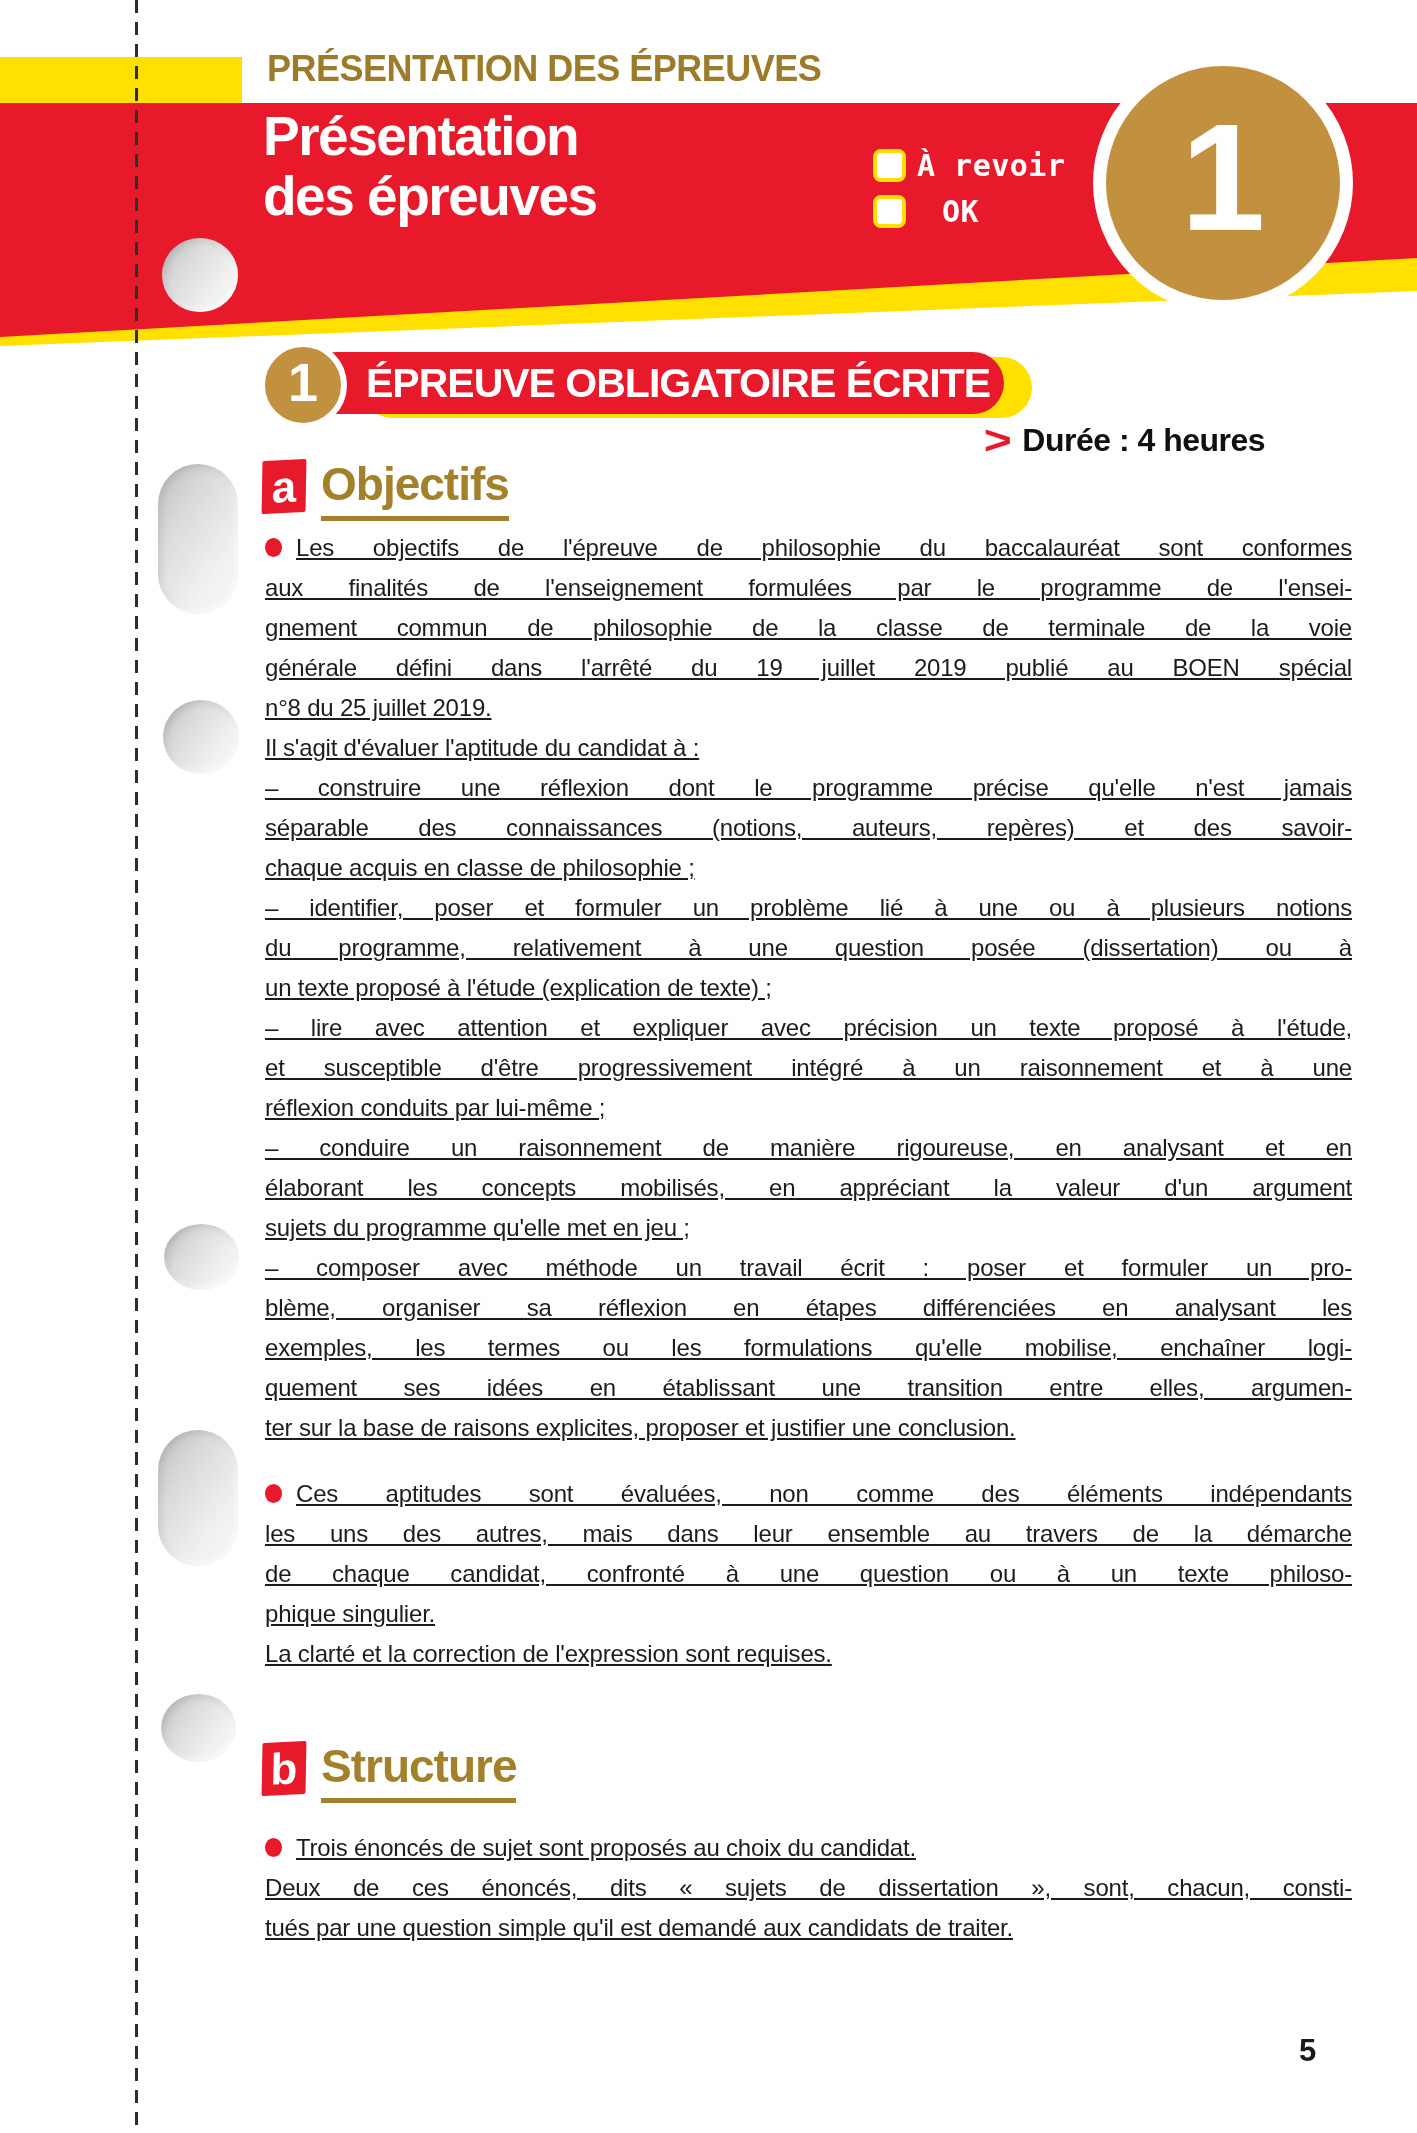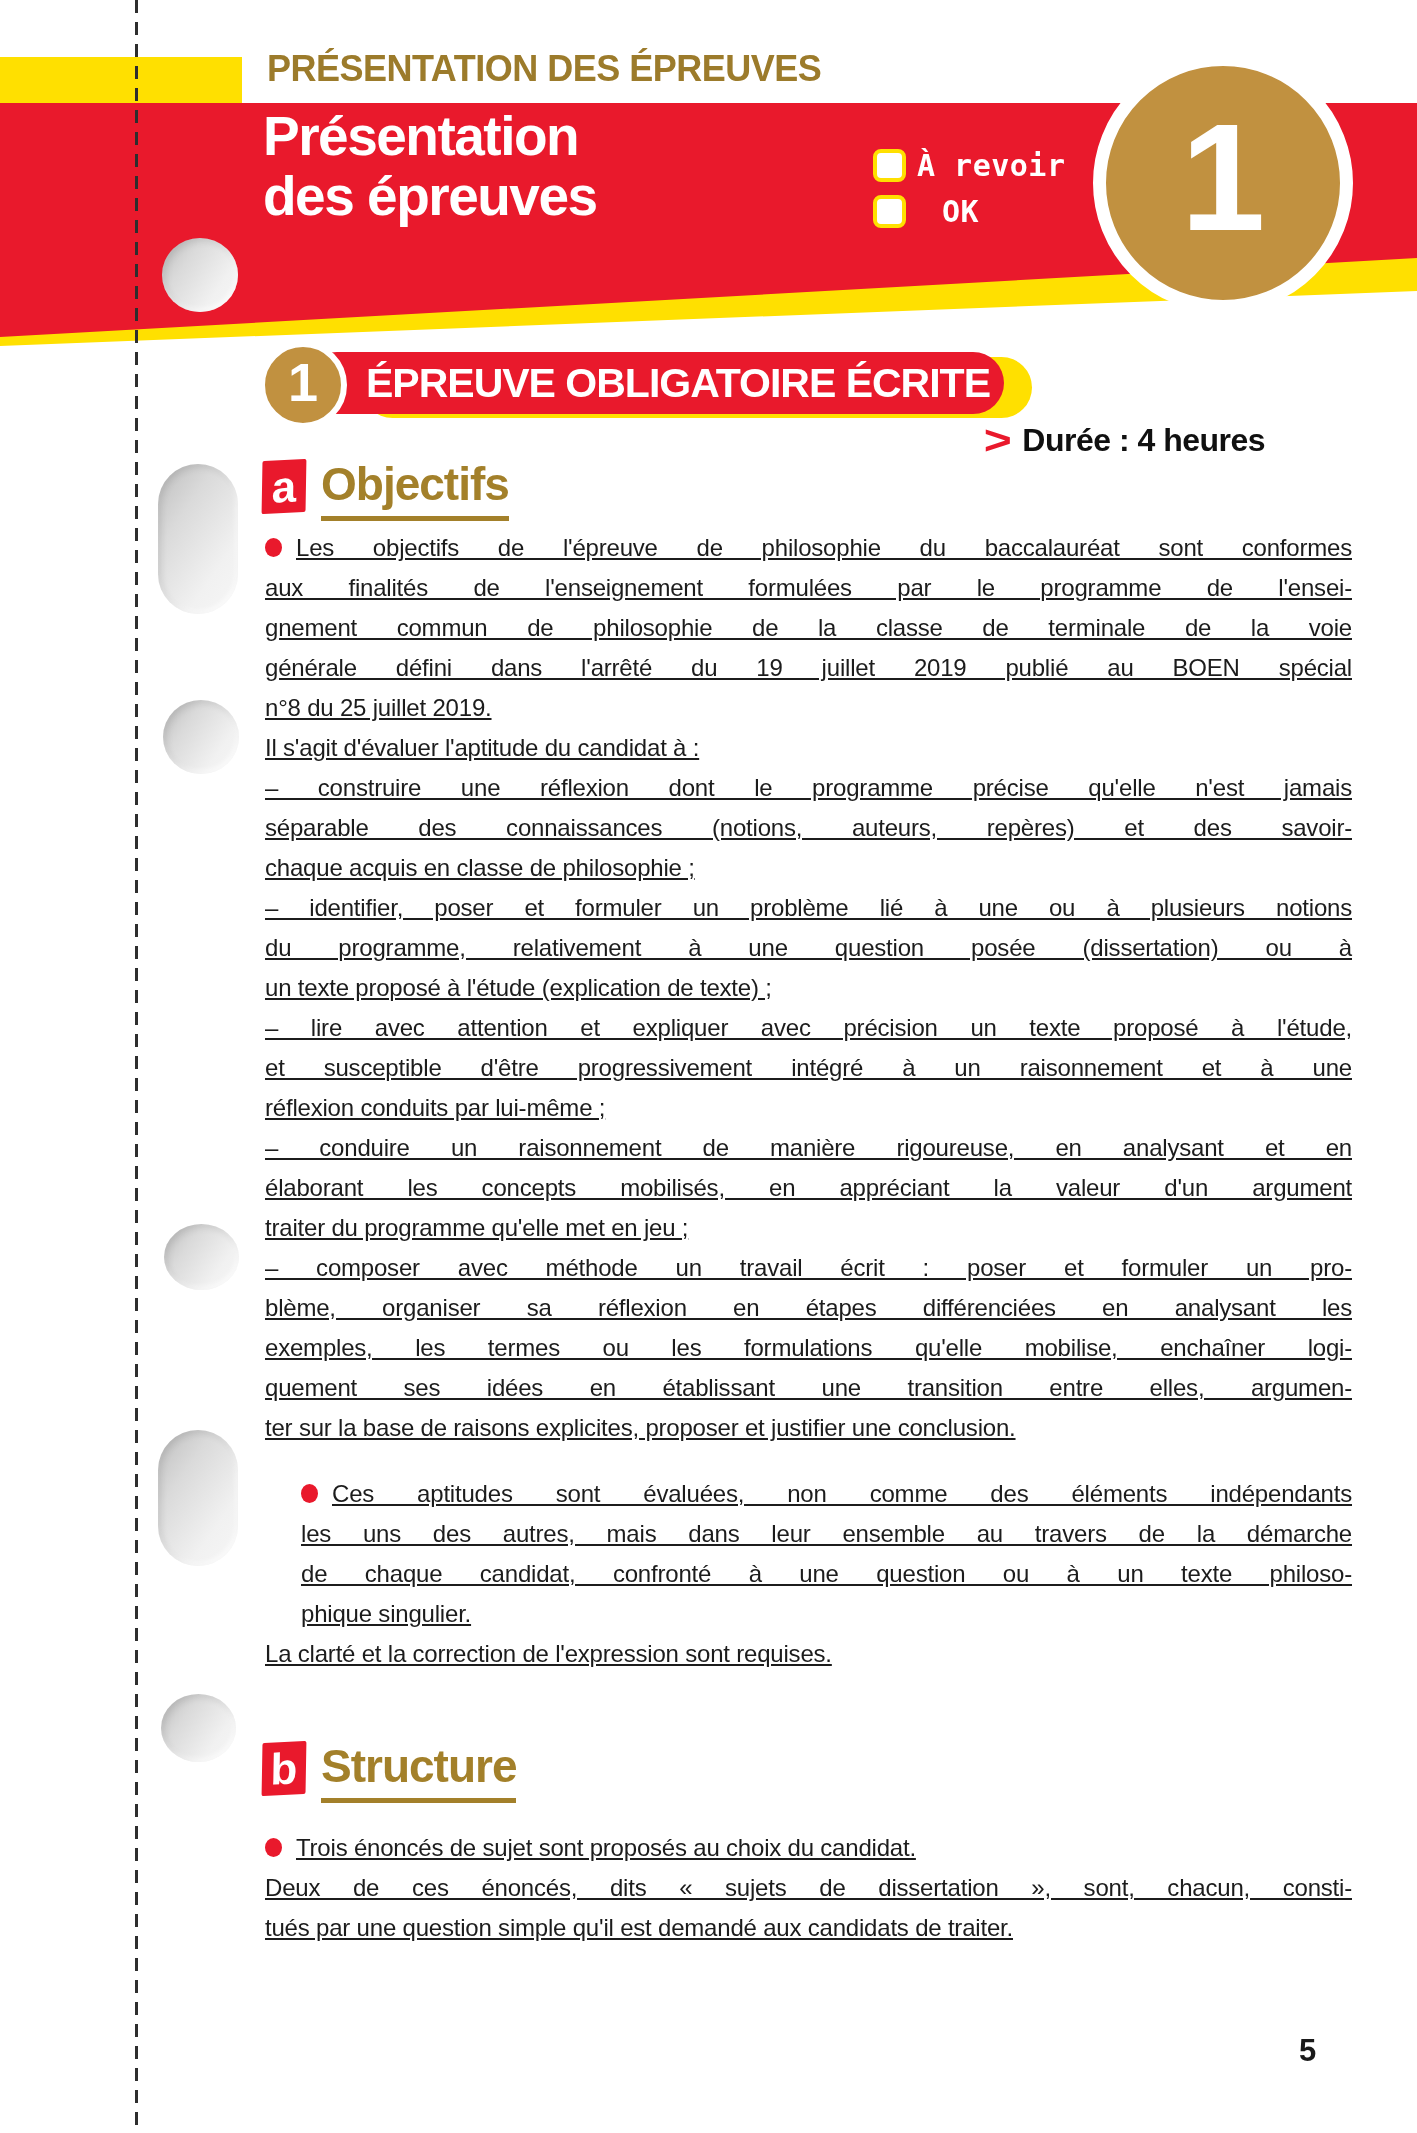--- a/index.html
+++ b/index.html
@@ -76,21 +76,21 @@
     letter-spacing:-1px; line-height:1.05; padding-bottom:8px;
     border-bottom:5px solid var(--gold-heading,#a3802a); }
 
   
   .body { position:absolute; left:265px; width:1087px; font-size:24px; line-height:40px;
     color:var(--text,#1c1c1c); letter-spacing:-0.2px; z-index:2;text-decoration:underline; }
   .body.obj-body { top:528px; }
   .body.struct-body { top:1828px; }
   .tline { text-align:justify; text-align-last:justify; }
   .tline.last { text-align-last:left; }
-  .para.gap { margin-top:26px;margin-left:36px; }
+  .para.gap { margin-top:26px; }
   .bullet { display:inline-block; width:17px; height:19px; border-radius:50%;
     background:var(--red,#e9192c); margin-right:14px; vertical-align:-1px; }
 
   .page-number { position:absolute; left:1299px; top:2033px; font-size:31px;
     font-weight:bold; color:#1a1a1a; z-index:2; }
 </style>
 </head>
 <body>
 
 <div class="page">
@@ -157,21 +157,21 @@
         <div class="tline last">un texte proposé à l'étude (explication de texte) ;</div>
       </div>
       <div class="para">
         <div class="tline">– lire avec attention et expliquer avec précision un texte proposé à l'étude,</div>
         <div class="tline">et susceptible d'être progressivement intégré à un raisonnement et à une</div>
         <div class="tline last">réflexion conduits par lui-même ;</div>
       </div>
       <div class="para">
         <div class="tline">– conduire un raisonnement de manière rigoureuse, en analysant et en</div>
         <div class="tline">élaborant les concepts mobilisés, en appréciant la valeur d'un argument</div>
-        <div class="tline last">traiter du programme qu'elle met en jeu ;</div>
+        <div class="tline last">sujets du programme qu'elle met en jeu ;</div>
       </div>
       <div class="para">
         <div class="tline">– composer avec méthode un travail écrit : poser et formuler un pro-</div>
         <div class="tline">blème, organiser sa réflexion en étapes différenciées en analysant les</div>
         <div class="tline">exemples, les termes ou les formulations qu'elle mobilise, enchaîner logi-</div>
         <div class="tline">quement ses idées en établissant une transition entre elles, argumen-</div>
         <div class="tline last">ter sur la base de raisons explicites, proposer et justifier une conclusion.</div>
       </div>
       <div class="para gap">
         <div class="tline"><span class="bullet"></span>Ces aptitudes sont évaluées, non comme des éléments indépendants</div>

